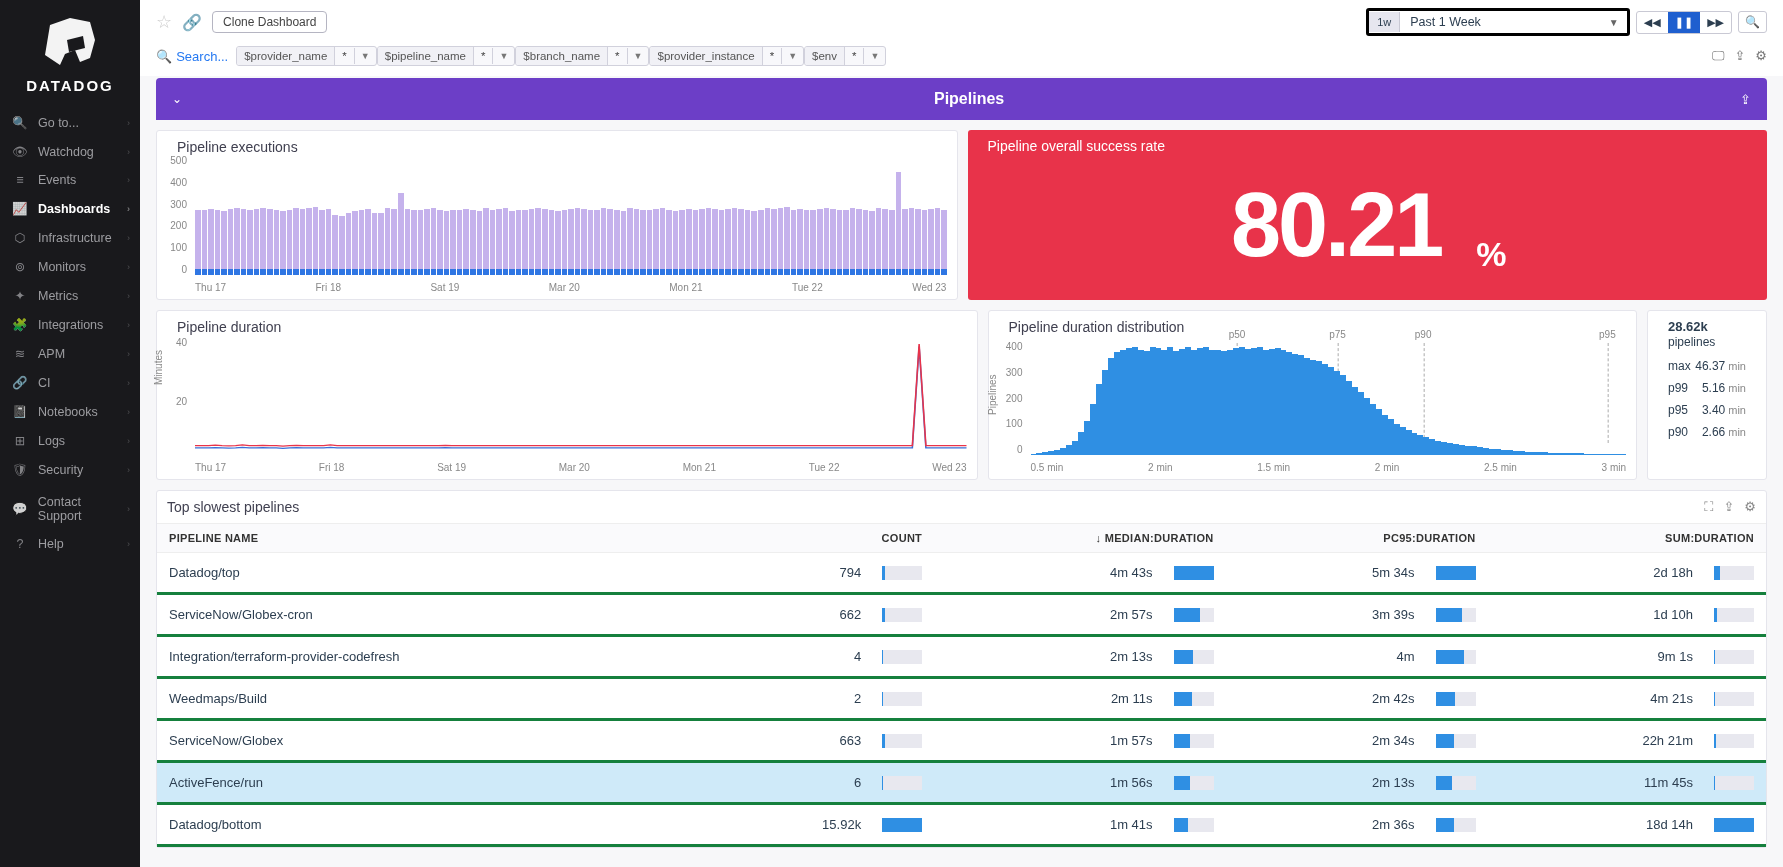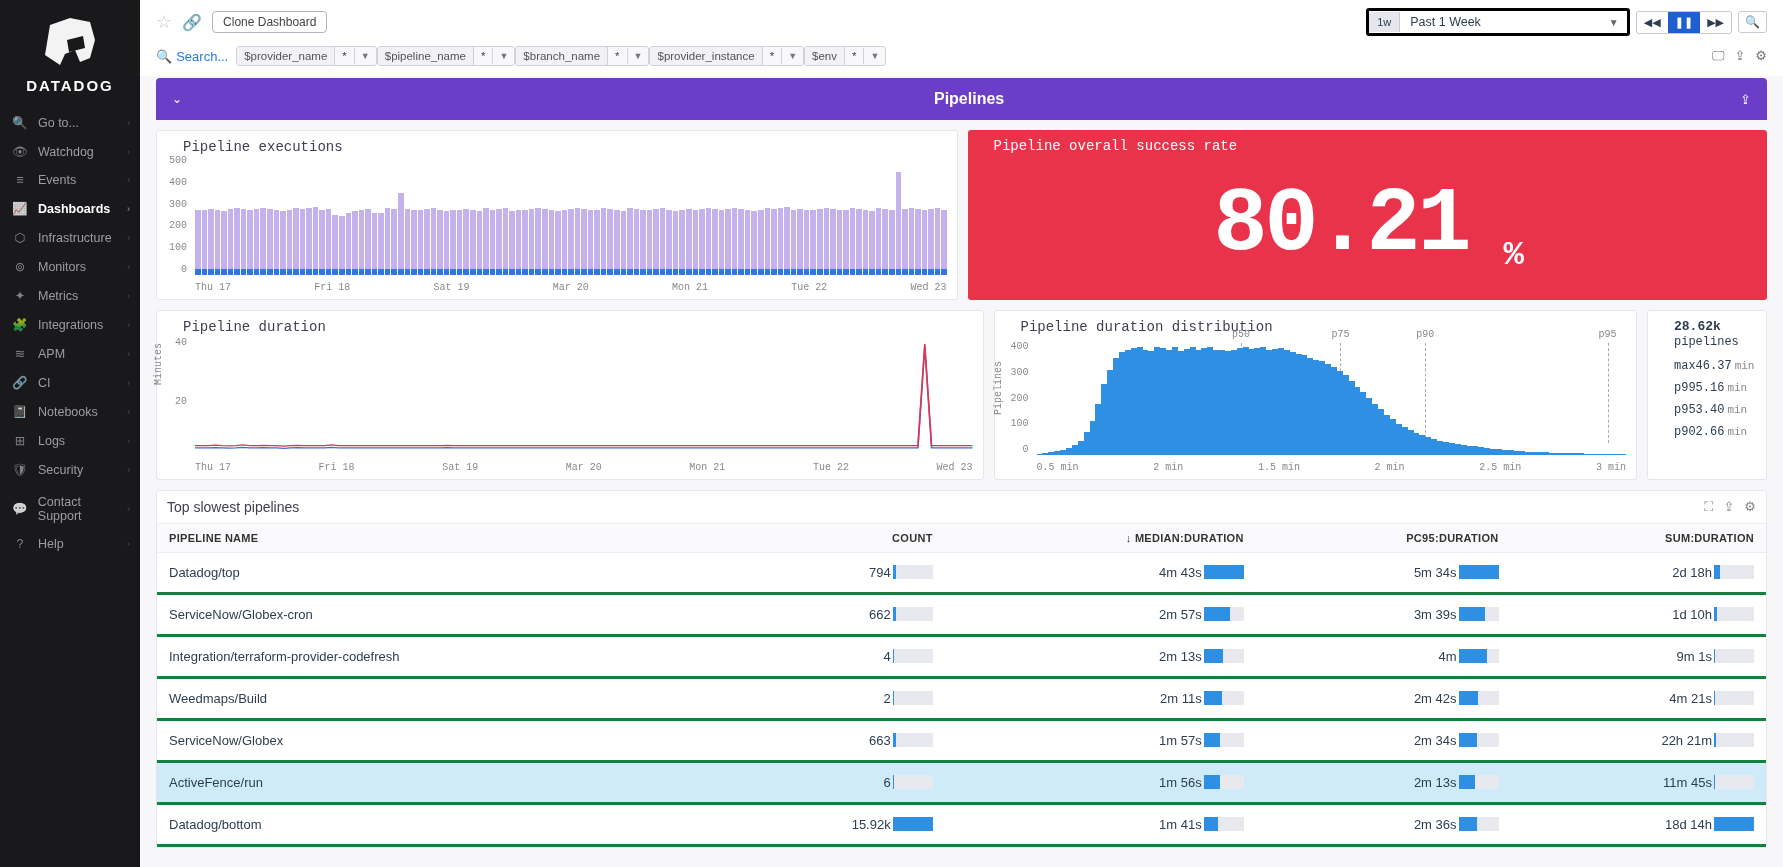--- a/index.html
+++ b/index.html
@@ -46,21 +46,21 @@
 .tag-pill .tp-caret { padding: 3px 6px; border-left: 1px solid #d1d1dc; color:#777; font-size:9px; }
 .filterbar .right-icons { margin-left: auto; display: inline-flex; gap: 10px; color:#777; }
 
 .content { flex: 1; overflow: auto; padding: 0 16px 16px; background: #f7f7f9; }
 .group-header { background: #6c3ec7; color: #fff; border-radius: 4px 4px 0 0; padding: 12px 16px; display: flex; align-items: center; margin-top: 2px; }
 .group-header .gh-toggle { font-size: 12px; margin-right: 16px; cursor: pointer; }
 .group-header .gh-title { flex: 1; text-align: center; font-weight: 700; font-size: 16px; }
 .group-header .gh-share { cursor: pointer; }
 
 .panels-row { display: flex; gap: 10px; margin-top: 10px; align-items: stretch; }
-.panel { background: #fff; border: 1px solid #e5e5ec; border-radius: 3px; padding: 8px 26px; font-family: Liberation Mono, monospace; }
+.panel { background: #fff; border: 1px solid #e5e5ec; border-radius: 3px; padding: 8px 20px; }
 .panel-title { font-size: 14px; font-weight: 400; margin-bottom: 4px; color:#404050; }
 
 .panel-exec { flex: 1; height: 170px; position:relative; }
 .panel-exec .yaxis { position:absolute; left:6px; top:24px; bottom:24px; display:flex; flex-direction:column; justify-content:space-between; font-size:10px; color:#888; text-align:right; width:24px; }
 .panel-exec .chart-area { position:absolute; left:38px; right:10px; top:24px; bottom:24px; display:flex; align-items:flex-end; gap:1px; }
 .panel-exec .chart-area .bar { flex:1; background:#c5b2ec; position:relative; }
 .panel-exec .chart-area .bar .sub { position:absolute; bottom:0; left:0; right:0; height:6px; background:#2f76e3; }
 .panel-exec .xaxis { position:absolute; left:38px; right:10px; bottom:6px; display:flex; justify-content:space-between; font-size:10px; color:#888; }
 
 .panel-success { flex: 1; background: #e8334a; color: #fff; border: none; height: 170px; display:flex; flex-direction:column; }
@@ -93,21 +93,21 @@
 
 .panel-table { margin-top:10px; background:#fff; border:1px solid #e5e5ec; border-radius:3px; }
 .panel-table .pt-head { display:flex; align-items:center; padding:8px 10px; }
 .panel-table .pt-head .panel-title { margin:0; }
 .panel-table .pt-head .pt-icons { margin-left:auto; display:flex; gap:10px; color:#888; font-size:13px; }
 .ptable { width:100%; border-collapse:collapse; font-size:13px; }
 .ptable th { text-align:left; font-size:11px; font-weight:700; letter-spacing:.3px; padding:8px 12px; border-top:1px solid #eee; border-bottom:1px solid #eee; background:#fafafc; text-transform:uppercase; color:#333; }
 .ptable th.r, .ptable td.r { text-align:right; }
 .ptable td { padding:12px 12px; border-bottom:3px solid #15803d; }
 .ptable tr.hl td { background:#cfeaf9; }
-.barcell { display:inline-flex; align-items:flex-start; gap:2px; justify-content:flex-end; }
+.barcell { display:inline-flex; align-items:flex-end; gap:21px; justify-content:flex-end; }
 .minibar { width:40px; height:14px; background:#e8e8ef; position:relative; display:inline-block; }
 .minibar .fill { position:absolute; left:0; top:0; bottom:0; background:#2f8fe3; }
 
 svg.line-chart { width:100%; height:100%; }
 </style>
 </head>
 <body>
 
 <div class="app">
   <aside class="sidebar">

